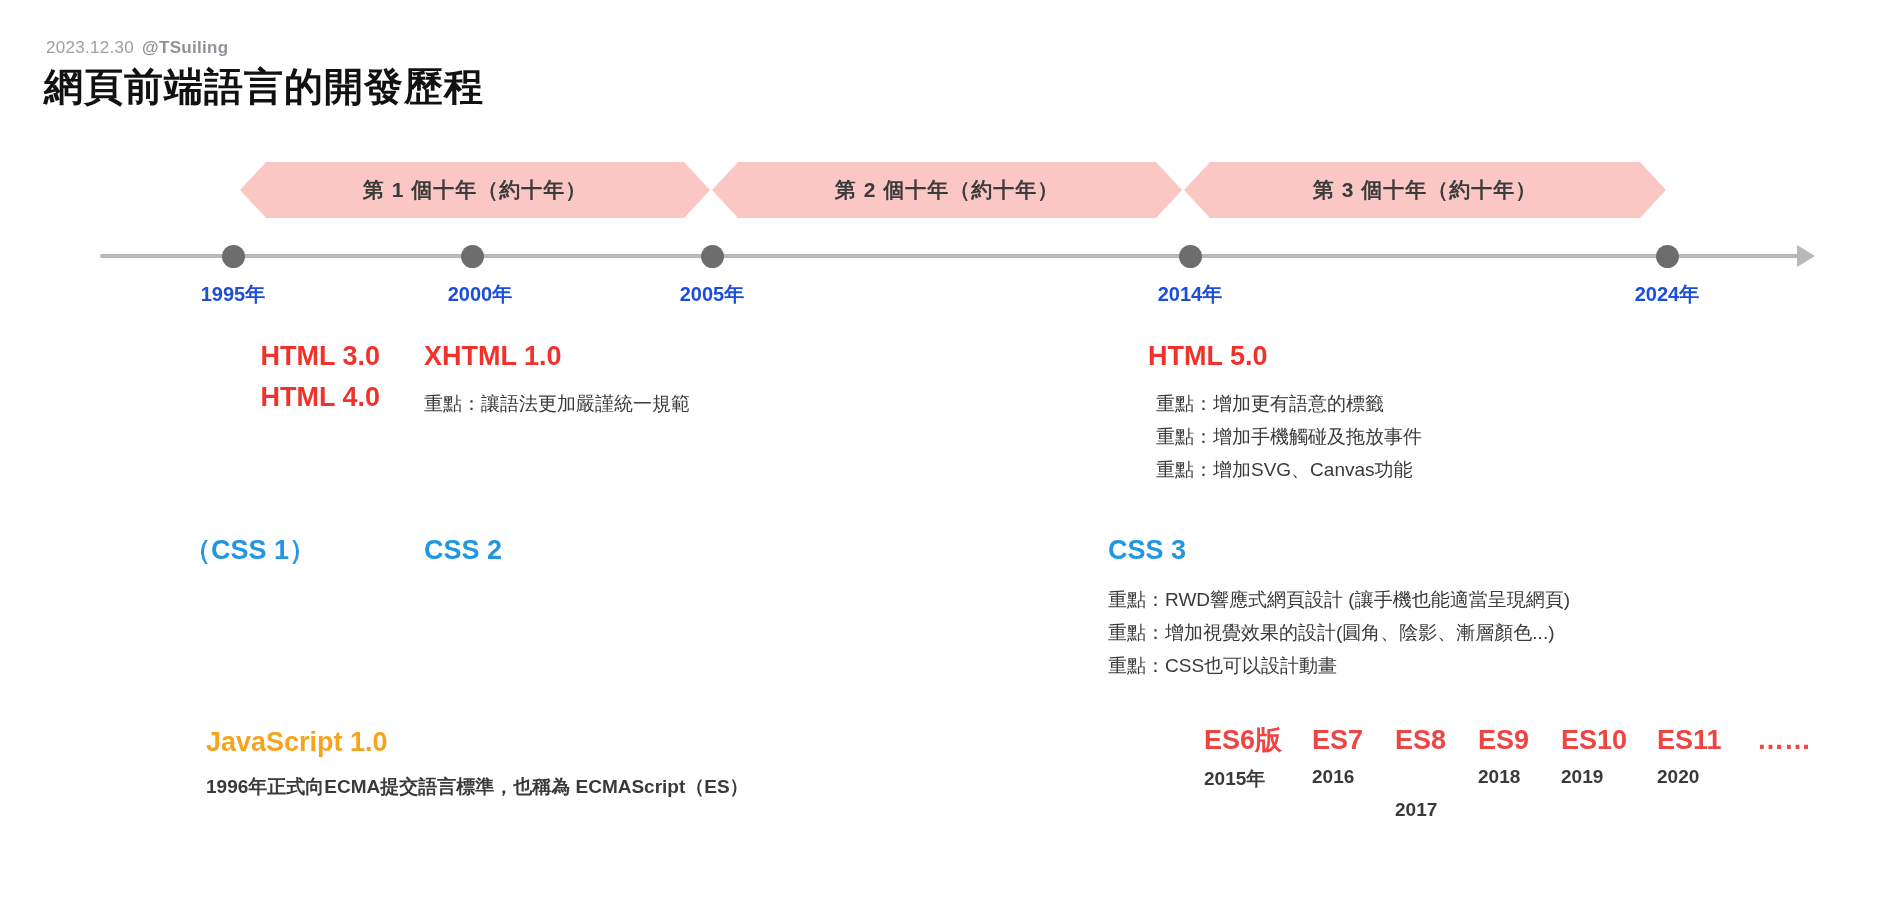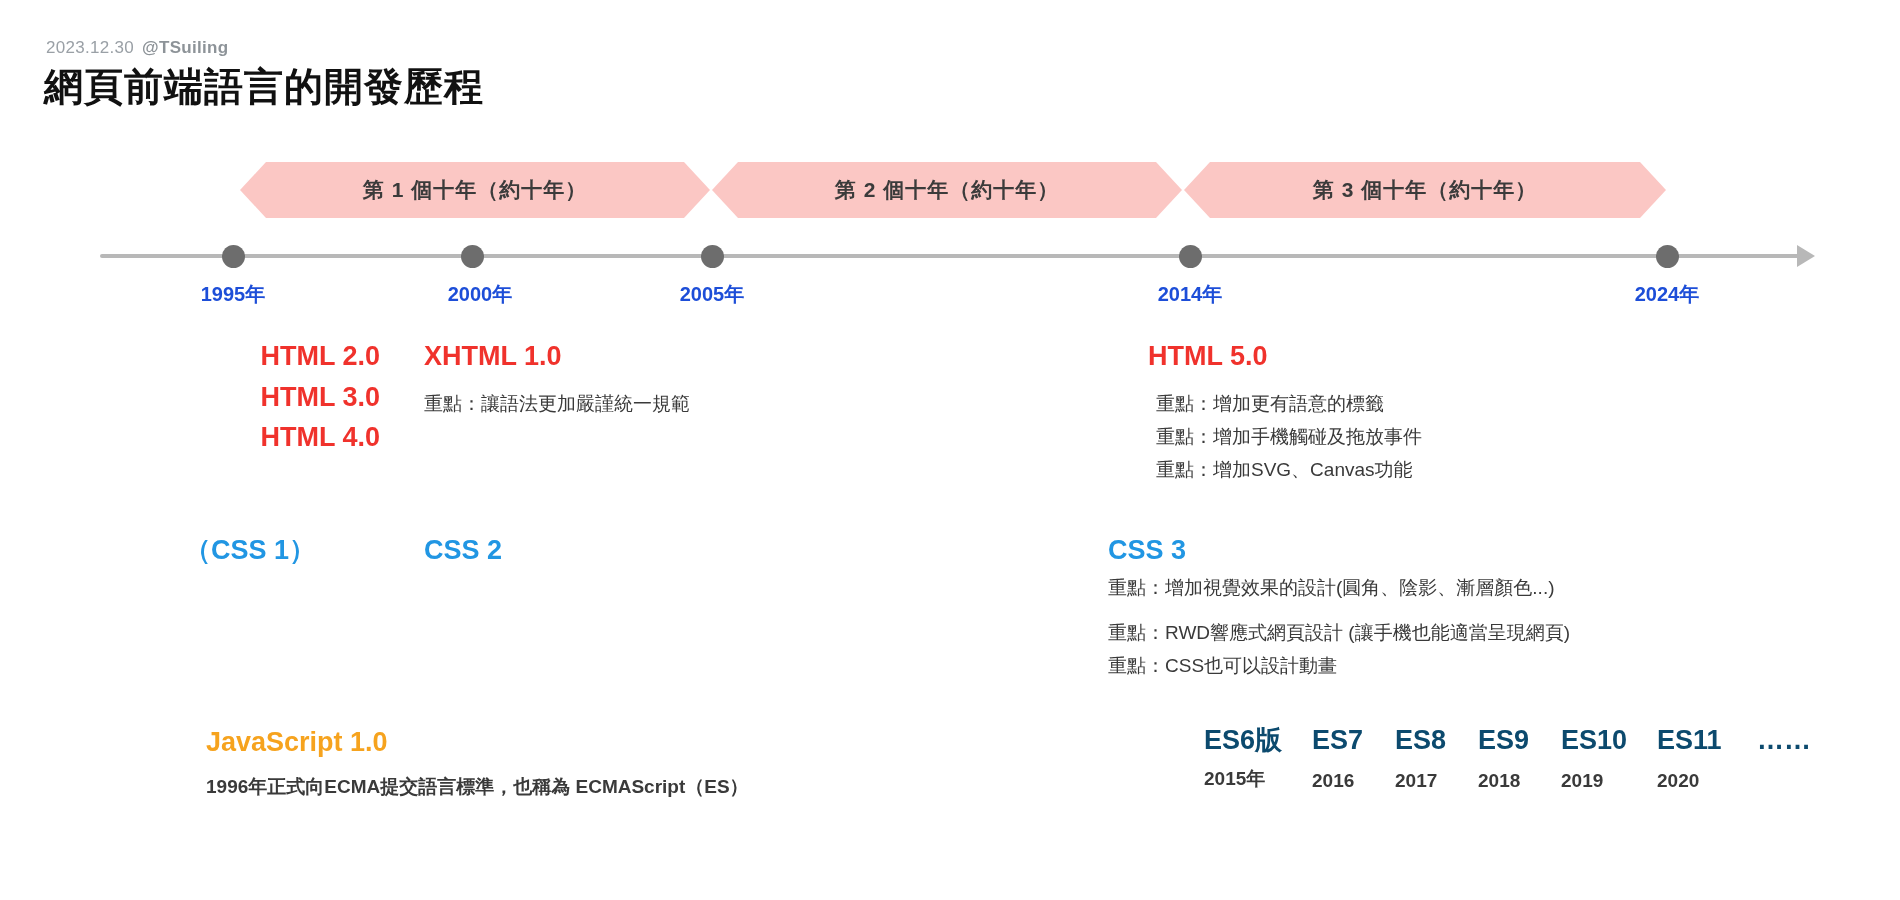--- a/index.html
+++ b/index.html
@@ -147,27 +147,27 @@
   
   .es-versions {
     position: absolute;
     display: flex;
     align-items: baseline;
     gap: 0;
   }
   .es-versions .es-item {
     font-size: 27px;
     font-weight: bold;
-    color: #0c4a6e;
+    color: #ef4444;
     white-space: nowrap;
   }
   .es-years {
     position: absolute;
     display: flex;
-    align-items: flex-end;
+    align-items: flex-start;
   }
   .es-years .es-year {
     font-size: 19px;
     font-weight: bold;
     color: #3a3a3a;
     white-space: nowrap;
   }
 </style>
 </head>
 <body>
@@ -202,21 +202,20 @@
 <div class="node-dot" style="left:701px;"></div>
 <div class="node-label" style="left:712px;">2005年</div>
 
 <div class="node-dot" style="left:1179px;"></div>
 <div class="node-label" style="left:1190px;">2014年</div>
 
 <div class="node-dot" style="left:1656px;"></div>
 <div class="node-label" style="left:1667px;">2024年</div>
 
 <div class="block right-align" style="left:100px; top:336px; width:280px;">
-  <div class="heading-red">HTML 2.0</div>
   <div class="heading-red">HTML 3.0</div>
   <div class="heading-red">HTML 4.0</div>
 </div>
 
 <div class="block" style="left:424px; top:336px;">
   <div class="heading-red">XHTML 1.0</div>
   <div class="detail" style="margin-top:10px;">重點：讓語法更加嚴謹統一規範</div>
 </div>
 
 <div class="block" style="left:1148px; top:336px;">
@@ -229,22 +228,22 @@
 <div class="block" style="left:184px; top:530px;">
   <div class="heading-blue">（CSS 1）</div>
 </div>
 
 <div class="block" style="left:424px; top:530px;">
   <div class="heading-blue">CSS 2</div>
 </div>
 
 <div class="block" style="left:1108px; top:530px;">
   <div class="heading-blue">CSS 3</div>
+  <div class="detail" style="margin-top:12px;">重點：RWD響應式網頁設計 (讓手機也能適當呈現網頁)</div>
   <div class="detail">重點：增加視覺效果的設計(圓角、陰影、漸層顏色...)</div>
-  <div class="detail" style="margin-top:12px;">重點：RWD響應式網頁設計 (讓手機也能適當呈現網頁)</div>
   <div class="detail">重點：CSS也可以設計動畫</div>
 </div>
 
 <div class="block" style="left:206px; top:722px;">
   <div class="heading-orange">JavaScript 1.0</div>
   <div class="detail-plain" style="margin-top:8px;">1996年正式向ECMA提交語言標準，也稱為 ECMAScript（ES）</div>
 </div>
 
 <div class="es-versions" style="left:1204px; top:722px;">
   <div class="es-item" style="width:108px;">ES6版</div>
@@ -252,17 +251,17 @@
   <div class="es-item" style="width:83px;">ES8</div>
   <div class="es-item" style="width:83px;">ES9</div>
   <div class="es-item" style="width:96px;">ES10</div>
   <div class="es-item" style="width:100px;">ES11</div>
   <div class="es-item">……</div>
 </div>
 
 <div class="es-years" style="left:1204px; top:766px;">
   <div class="es-year" style="width:108px;">2015年</div>
   <div class="es-year" style="width:83px;">2016</div>
-  <div class="es-year" style="width:83px;">2017</div>
+  <div class="es-year" style="width:83px;margin-top:33px;">2017</div>
   <div class="es-year" style="width:83px;">2018</div>
   <div class="es-year" style="width:96px;">2019</div>
   <div class="es-year" style="width:100px;">2020</div>
 </div>
 
 </body></html>

